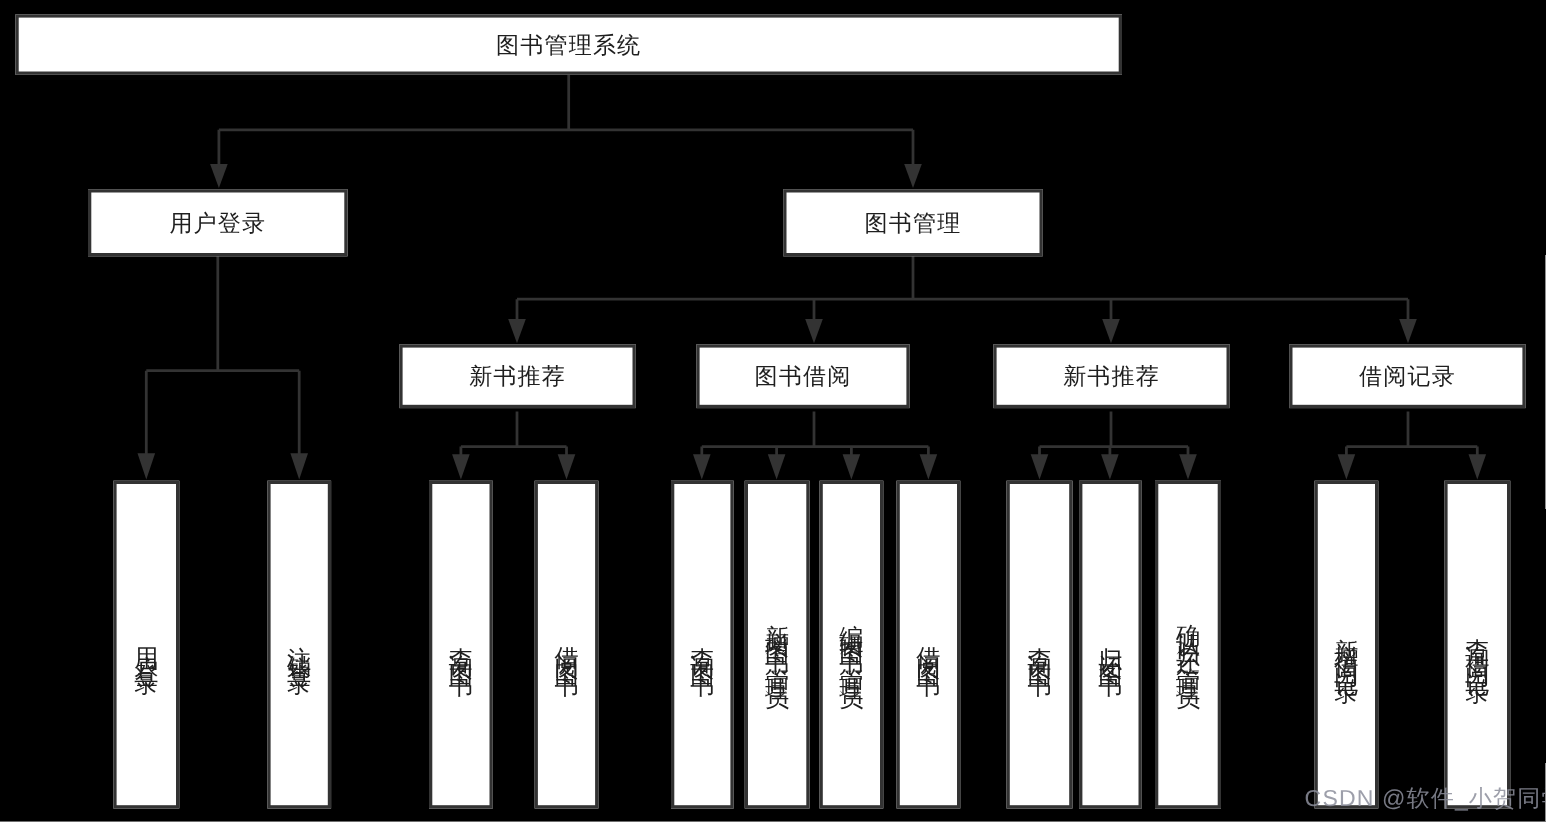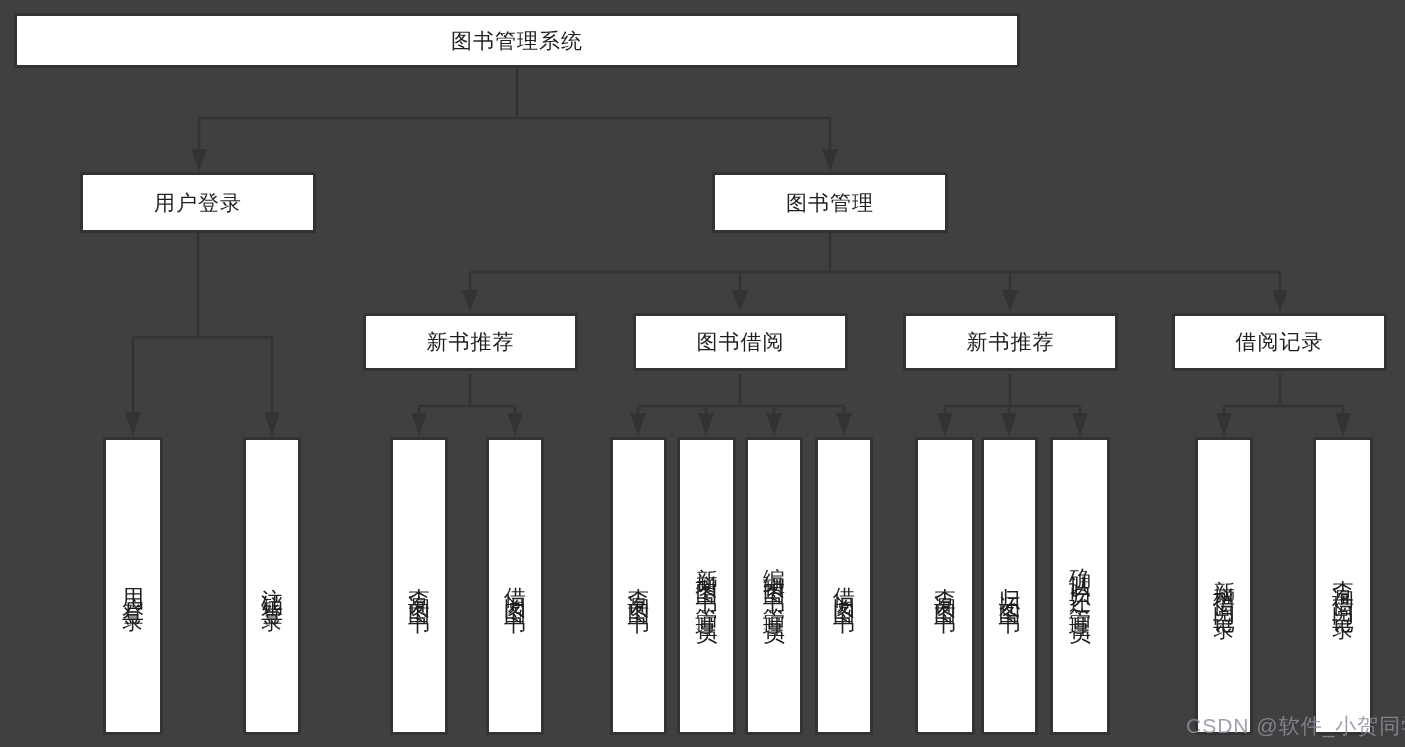--- a/index.html
+++ b/index.html
@@ -1,19 +1,19 @@
 <!DOCTYPE html>
 <html><head>
 <meta charset="utf-8">
 <style>
   html,body{margin:0;padding:0;background:#ffffff;}
   #stage{
     position:relative;
     width:1405px;height:747px;
-    background:#404040;
+    background:#000000;
     font-family:"Liberation Sans","DejaVu Sans",sans-serif;
     overflow:hidden;
   }
   #connectors{position:absolute;left:0;top:0;width:1405px;height:747px;}
   .node{
     position:absolute;
     box-sizing:border-box;
     border:3px solid #333333;
     background:#ffffff;
     display:flex;align-items:center;justify-content:center;
@@ -91,21 +91,21 @@
   <div class="node" style="left:80px;top:172px;width:236px;height:61px;">
     <span>用户登录</span>
   </div>
   <div class="node" style="left:712px;top:172px;width:236px;height:61px;">
     <span>图书管理</span>
   </div>
 
   <div class="node" style="left:363px;top:313px;width:215px;height:58px;">
     <span>新书推荐</span>
   </div>
-  <div class="node" style="left:633px;top:313px;width:215px;height:58px;">
+  <div class="node" style="left:633px;top:313px;width:194px;height:58px;">
     <span>图书借阅</span>
   </div>
   <div class="node" style="left:903px;top:313px;width:215px;height:58px;">
     <span>新书推荐</span>
   </div>
   <div class="node" style="left:1172px;top:313px;width:215px;height:58px;">
     <span>借阅记录</span>
   </div>
 
   <div class="node leaf" style="left:103px;top:437px;width:60px;height:298px;">

